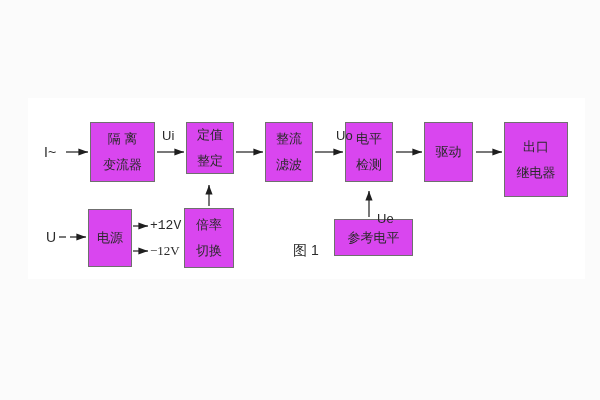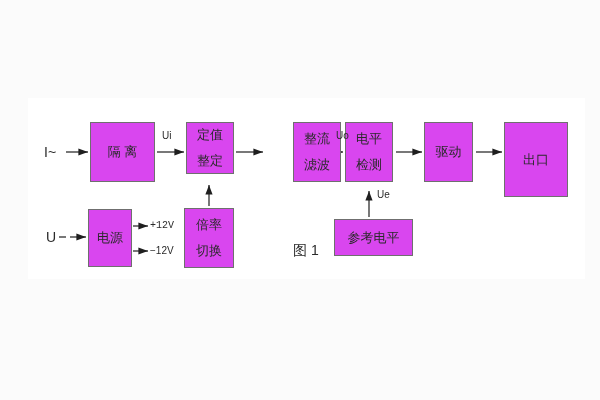--- a/index.html
+++ b/index.html
@@ -34,21 +34,21 @@
   }
   .blk span { display: block; line-height: 26px; white-space: nowrap; }
   .blk.single span { line-height: 16px; }
   .lbl {
     position: absolute;
     color: #2a2a2a;
     font-size: 13px;
     line-height: 14px;
     white-space: nowrap;
   }
-  .lbl.sig { font-size: 10px; }
+  .lbl.sig { font-size: 13px; }
   .lbl.io  { font-size: 14px; }
   .caption { font-size: 14px; }
   #wires {
     position: absolute;
     left: 0; top: 0;
     width: 600px;
     height: 400px;
     pointer-events: none;
   }
 </style>
@@ -75,62 +75,64 @@
       <line x1="70" y1="237" x2="86" y2="237" marker-end="url(#ah)"></line>
       <line x1="133" y1="226" x2="148" y2="226" marker-end="url(#ah)"></line>
       <line x1="133" y1="251" x2="148" y2="251" marker-end="url(#ah)"></line>
       <line x1="209" y1="206" x2="209" y2="185" marker-end="url(#ah)"></line>
       <line x1="369" y1="217" x2="369" y2="191" marker-end="url(#ah)"></line>
     </g>
   </svg>
 
   <div class="blk" style="left:90px; top:122px; width:65px; height:60px;">
     <span>隔 离</span>
+    <span>变流器</span>
   </div>
 
   <div class="blk" style="left:186px; top:122px; width:48px; height:52px;">
     <span>定值</span>
     <span>整定</span>
   </div>
 
-  <div class="blk" style="left:265px; top:122px; width:48px; height:60px;margin-left:28px;">
+  <div class="blk" style="left:265px; top:122px; width:48px; height:60px;">
     <span>整流</span>
     <span>滤波</span>
   </div>
 
   <div class="blk single" style="left:424px; top:122px; width:49px; height:60px;">
     <span>驱动</span>
   </div>
 
   <div class="blk" style="left:345px; top:122px; width:48px; height:60px;">
     <span>电平</span>
     <span>检测</span>
   </div>
 
   <div class="blk" style="left:504px; top:122px; width:64px; height:75px;">
     <span>出口</span>
+    <span>继电器</span>
   </div>
 
   <div class="blk single" style="left:88px; top:209px; width:44px; height:58px;">
     <span>电源</span>
   </div>
 
   <div class="blk" style="left:184px; top:208px; width:50px; height:60px;">
     <span>倍率</span>
     <span>切换</span>
   </div>
 
   <div class="blk single" style="left:334px; top:219px; width:79px; height:37px;">
     <span>参考电平</span>
   </div>
 
   <div class="lbl io" style="left:44px; top:145px;">I~</div>
   <div class="lbl io" style="left:46px; top:230px;">U</div>
 
   <div class="lbl sig" style="left:162px; top:129px;">Ui</div>
   <div class="lbl sig" style="left:336px; top:129px;">Uo</div>
-  <div class="lbl sig" style="left:377px; top:188px;">Ue</div>
+  <div class="lbl sig" style="left:377px; top:212px;">Ue</div>
 
   <div class="lbl sig" style="left:150px; top:219px;font-family:Liberation Mono, monospace;">+12V</div>
-  <div class="lbl sig" style="left:150px; top:244px;">−12V</div>
+  <div class="lbl sig" style="left:150px; top:244px;font-family:Liberation Serif, serif;">−12V</div>
 
   <div class="lbl caption" style="left:293px; top:243px;text-align:center;">图 1</div>
 </div>
 
 </body></html>

